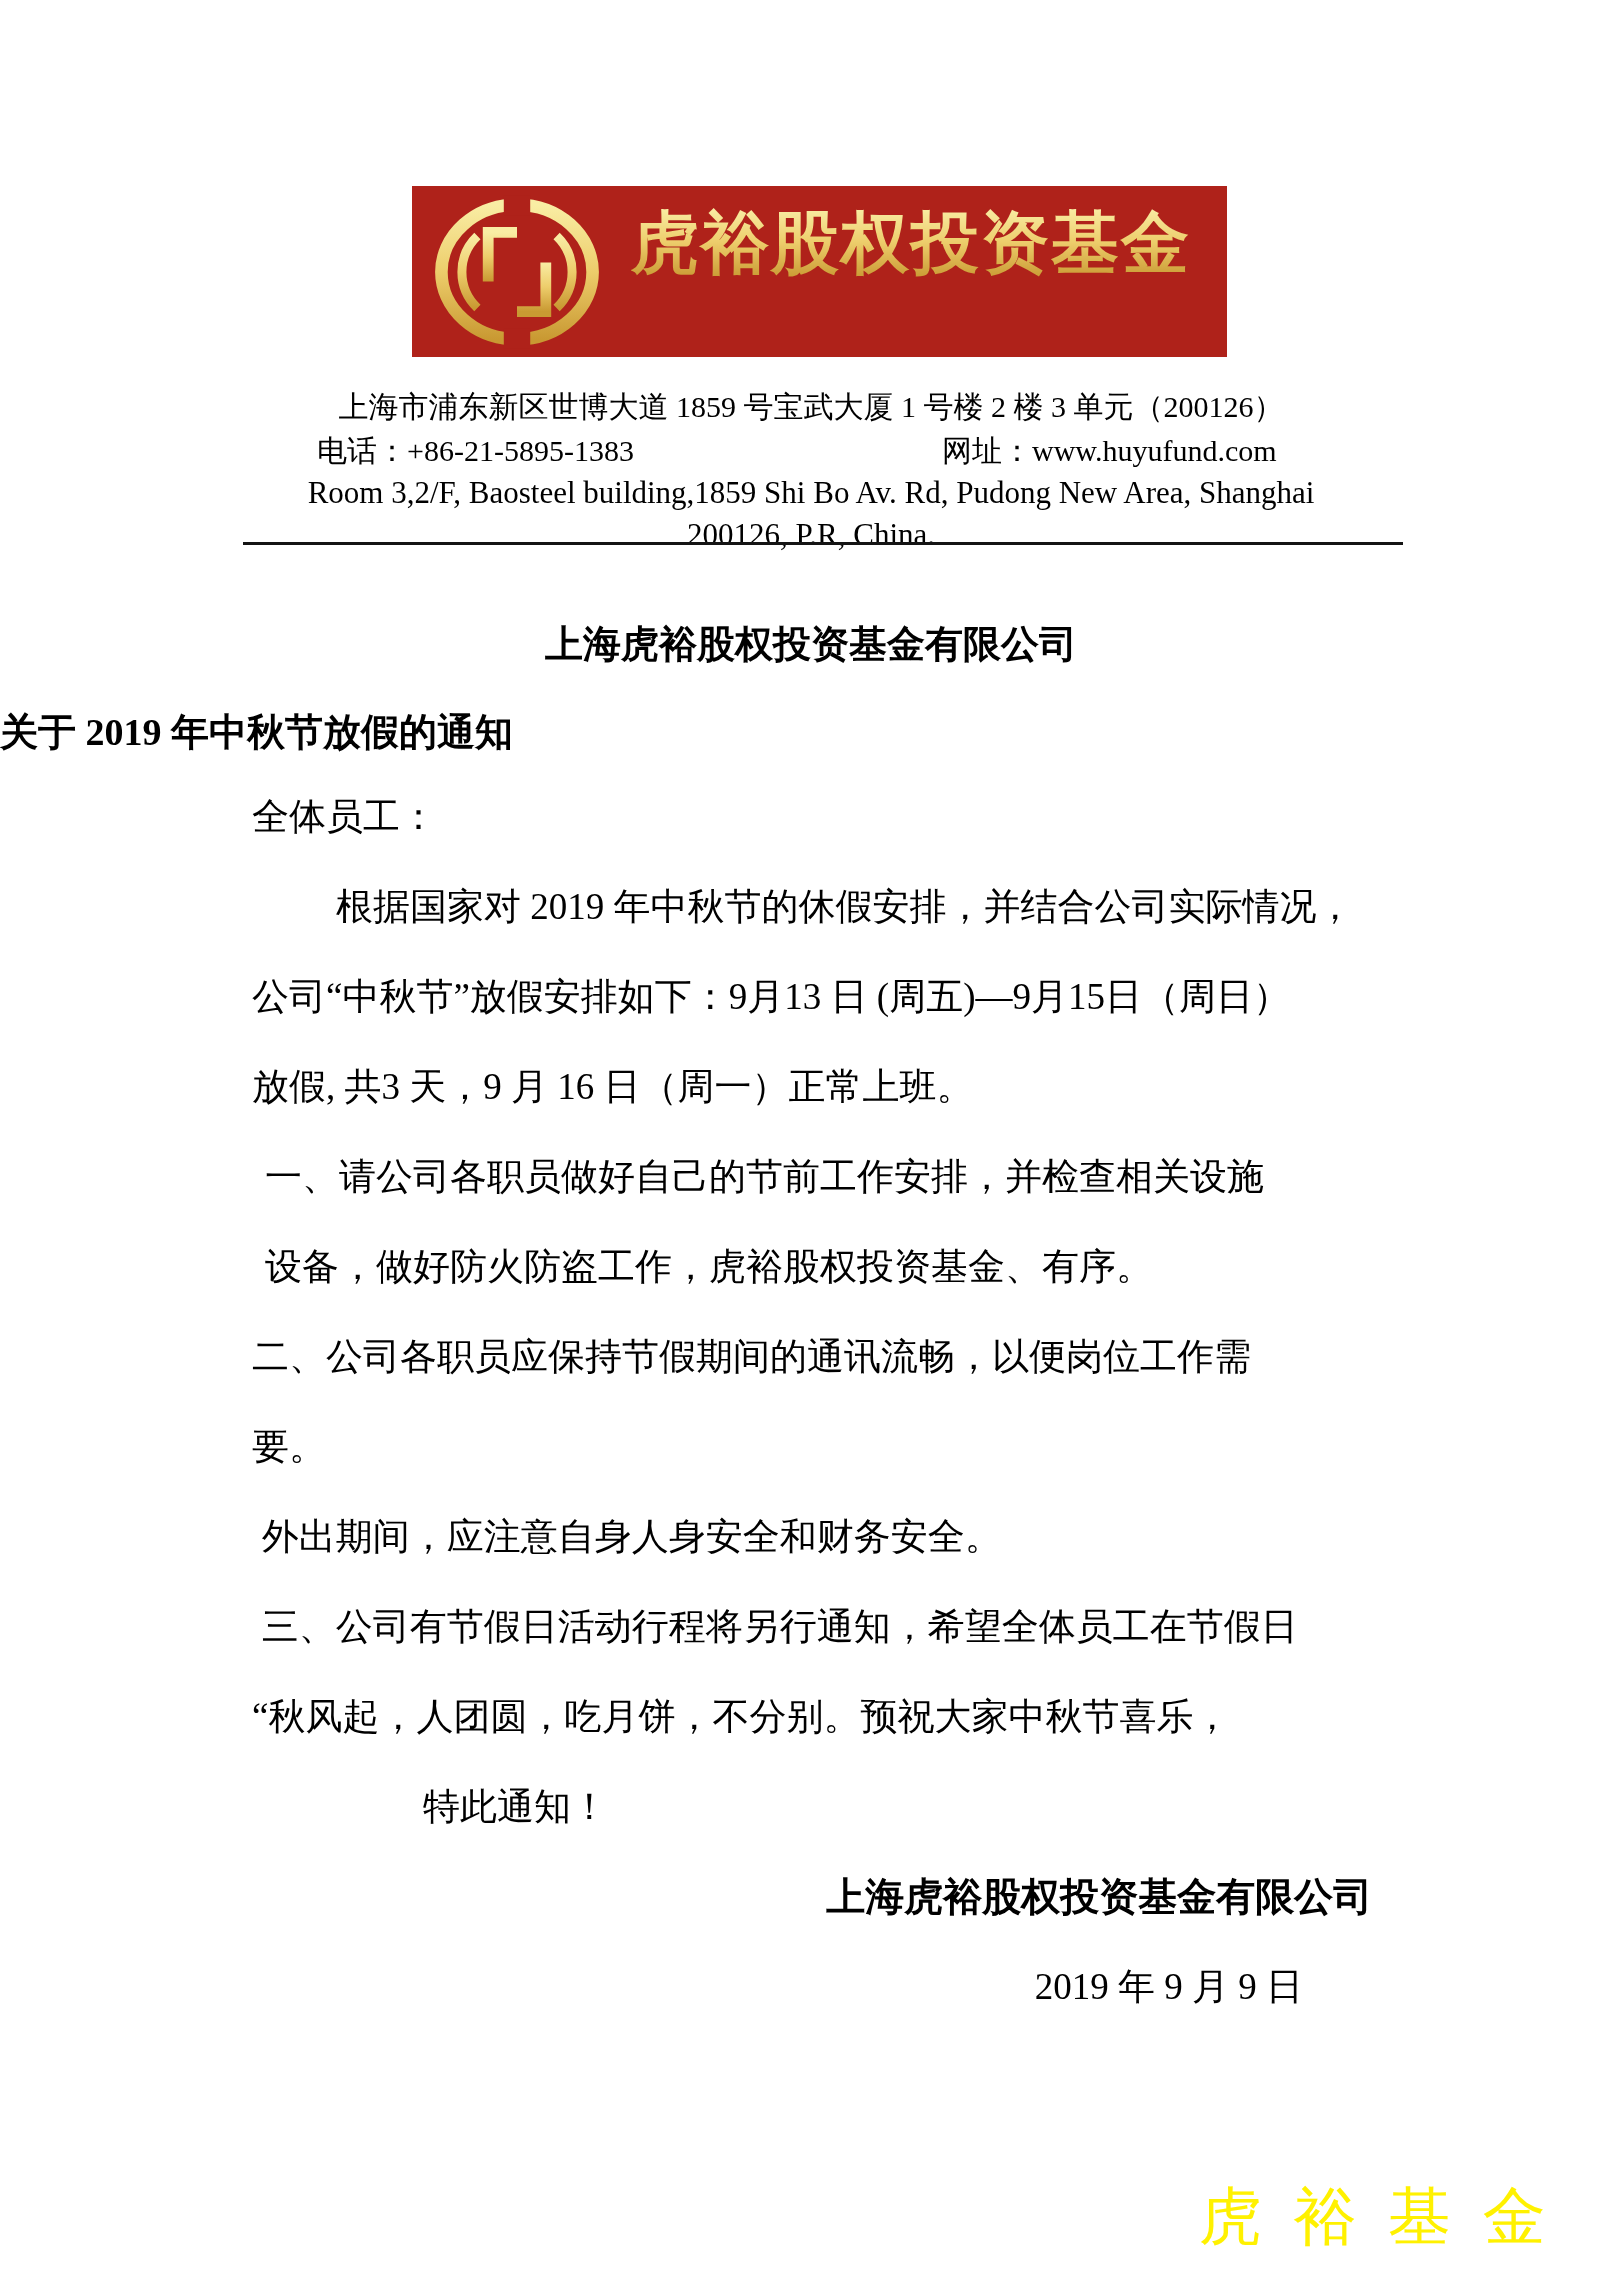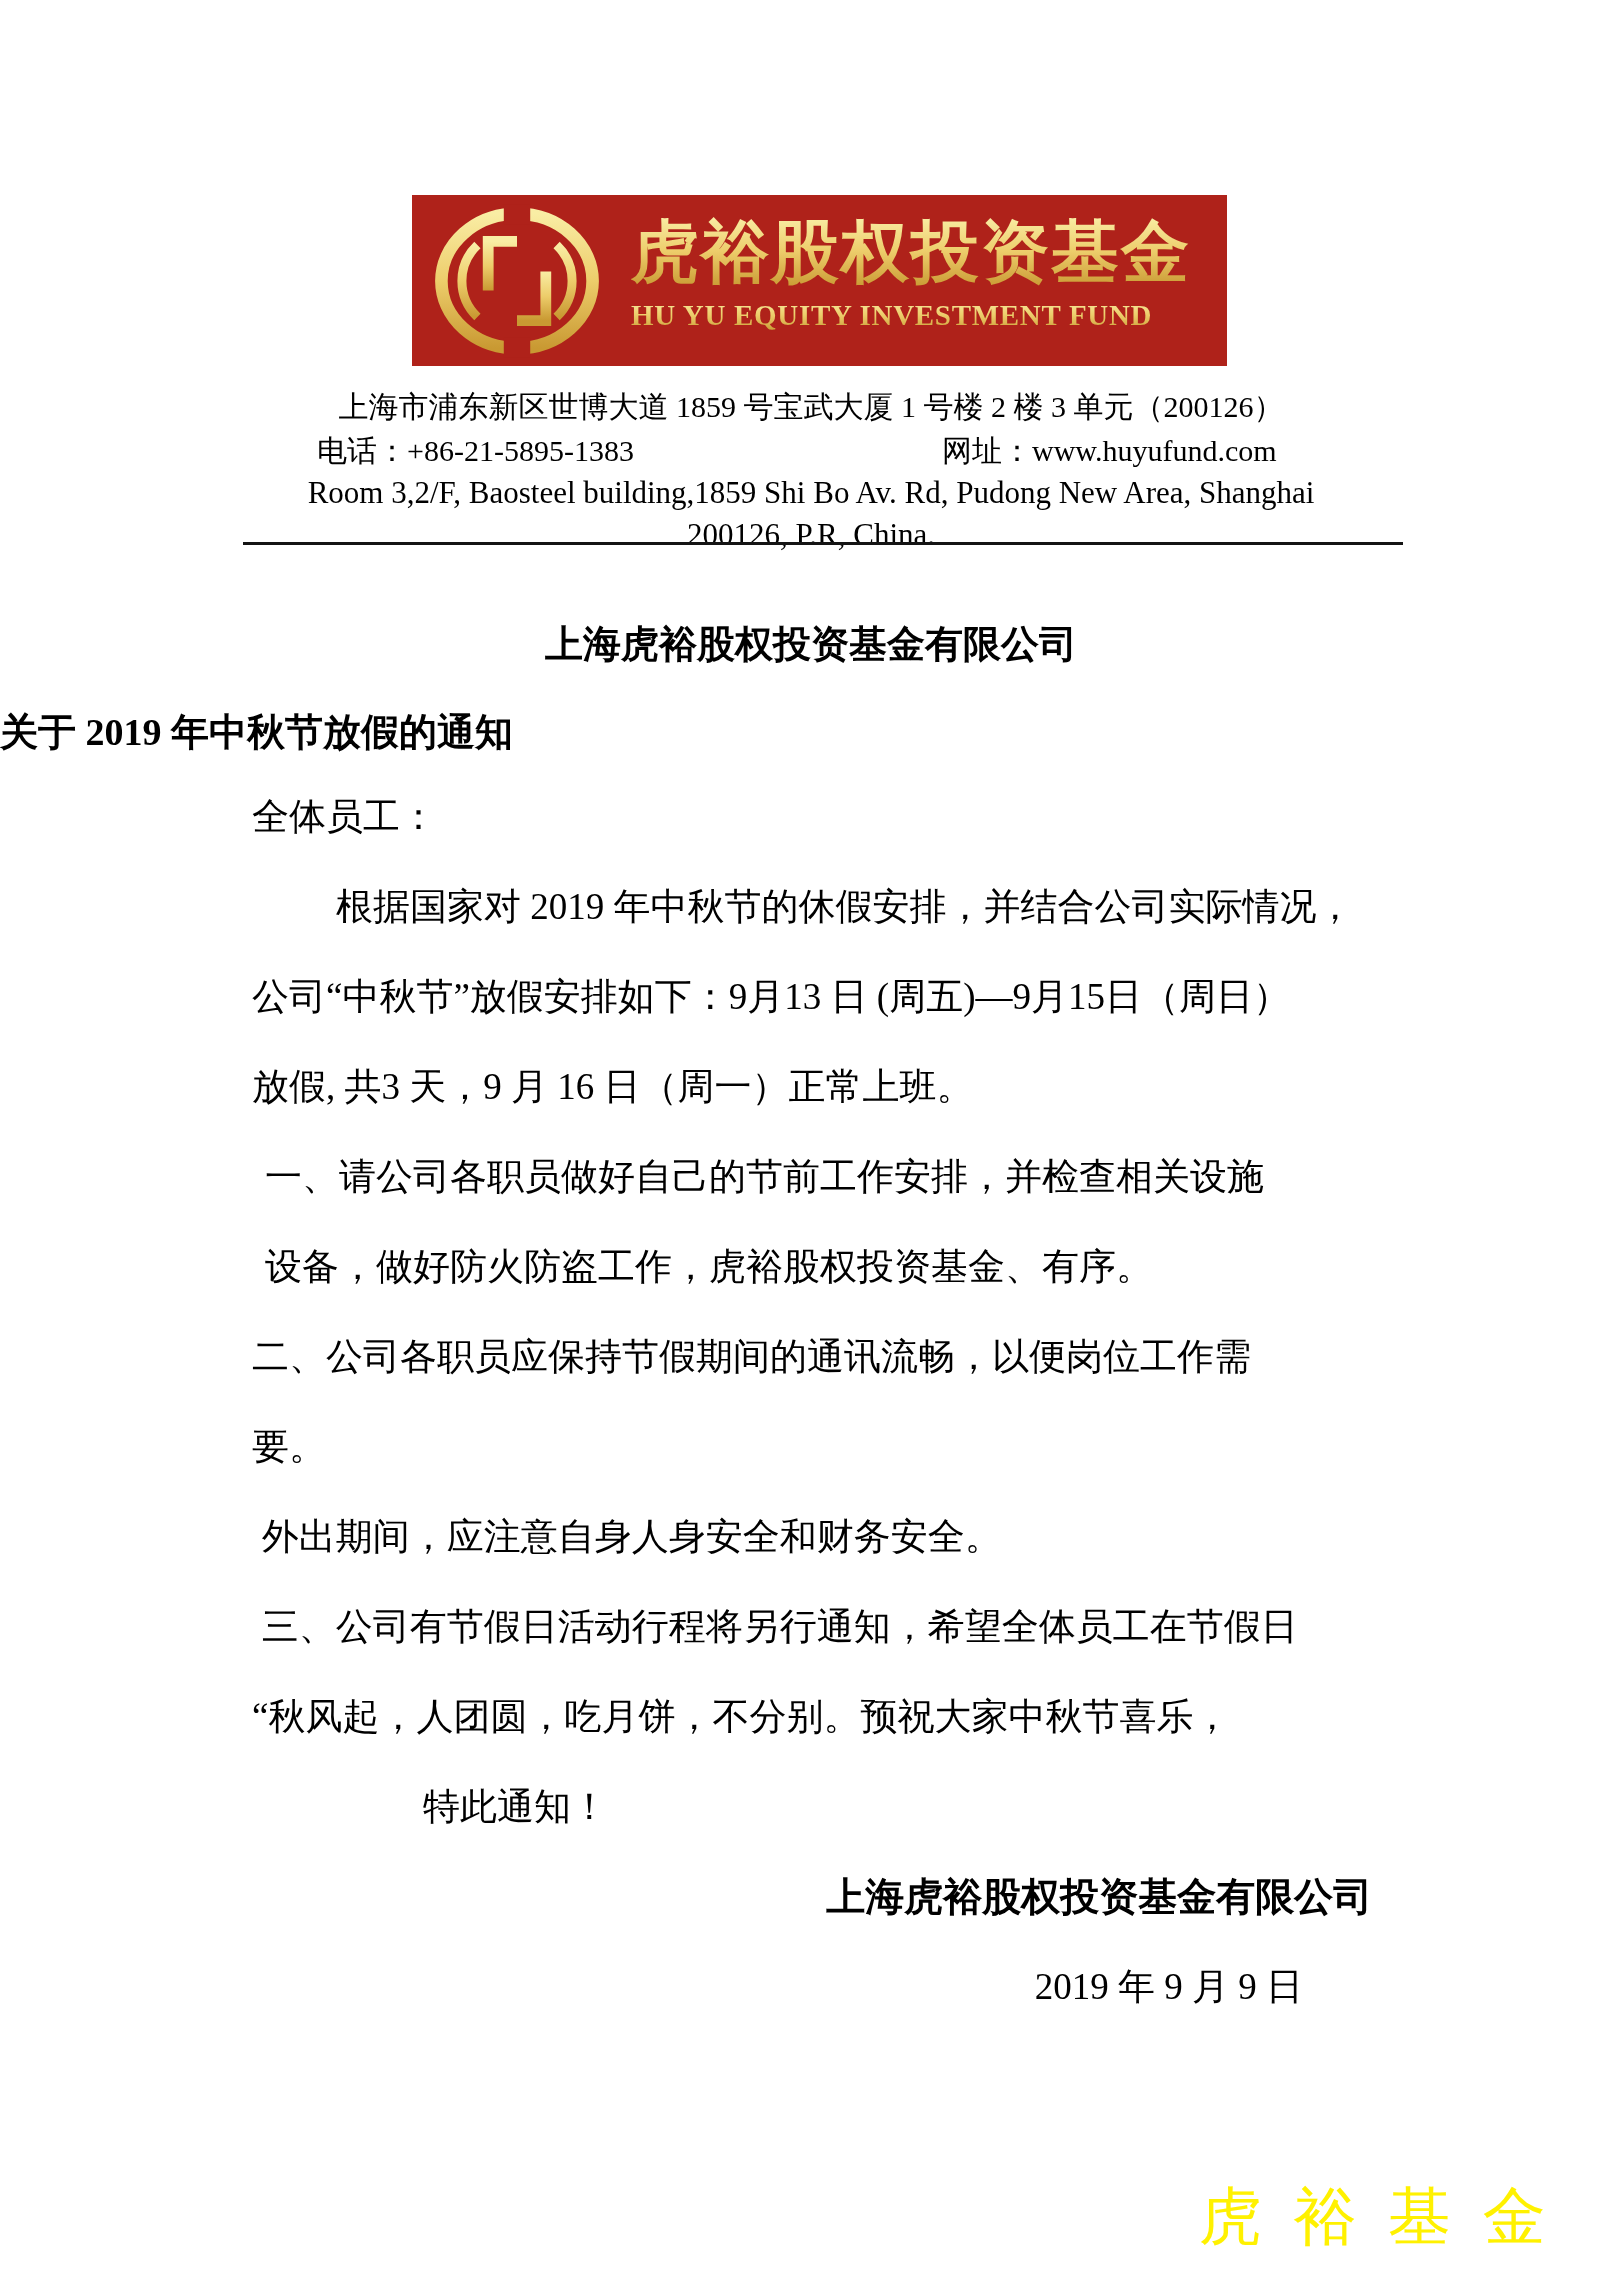--- a/index.html
+++ b/index.html
@@ -8,21 +8,21 @@
     background:#ffffff;
     font-family:"Liberation Serif","DejaVu Serif",serif;
     color:var(--ink,#000);
     position:relative;
     overflow:hidden;
   }
   .page{position:absolute;inset:0;}
 
   
   .banner{
-    position:absolute;left:412px;top:195px;width:815px;height:171px;
+    position:absolute;left:412px;top:186px;width:815px;height:171px;
     background:var(--banner-bg,#AF221A);
   }
   .logo{position:absolute;left:14.4px;top:7.9px;}
   .banner-text{position:absolute;left:219px;top:22px;width:582px;}
   .gold-text{
     background:linear-gradient(180deg,var(--gold-light,#F9EDA4) 0%,var(--gold-mid,#EDCD6B) 48%,var(--gold-dark,#C99932) 100%);
     -webkit-background-clip:text;
     background-clip:text;
     color:transparent;
   }
@@ -102,21 +102,20 @@
         <path d="M102,186 L132,186"></path>
         <path d="M198,74 L168,74"></path>
       </g>
       <g fill="none" stroke="url(#gl)" stroke-width="15">
         <path d="M84,70 A86,84 0 0 0 84,190"></path>
         <path d="M216,70 A86,84 0 0 1 216,190"></path>
       </g>
     </svg>
     <div class="banner-text">
       <div class="banner-cn gold-text">虎裕股权投资基金</div>
-      <div class="banner-en gold-text">HU YU EQUITY INVESTMENT FUND</div>
     </div>
   </div>
 
   <div class="lh-line lh-cn">上海市浦东新区世博大道 1859 号宝武大厦 1 号楼 2 楼 3 单元（200126）</div>
   <div class="lh-row">
     <span class="lh-phone">电话：+86-21-5895-1383</span>
     <span class="lh-web">网址：www.huyufund.com</span>
   </div>
   <div class="lh-line lh-en1">Room 3,2/F, Baosteel building,1859 Shi Bo Av. Rd, Pudong New Area, Shanghai</div>
   <div class="lh-line lh-en2">200126, P.R, China.</div>

